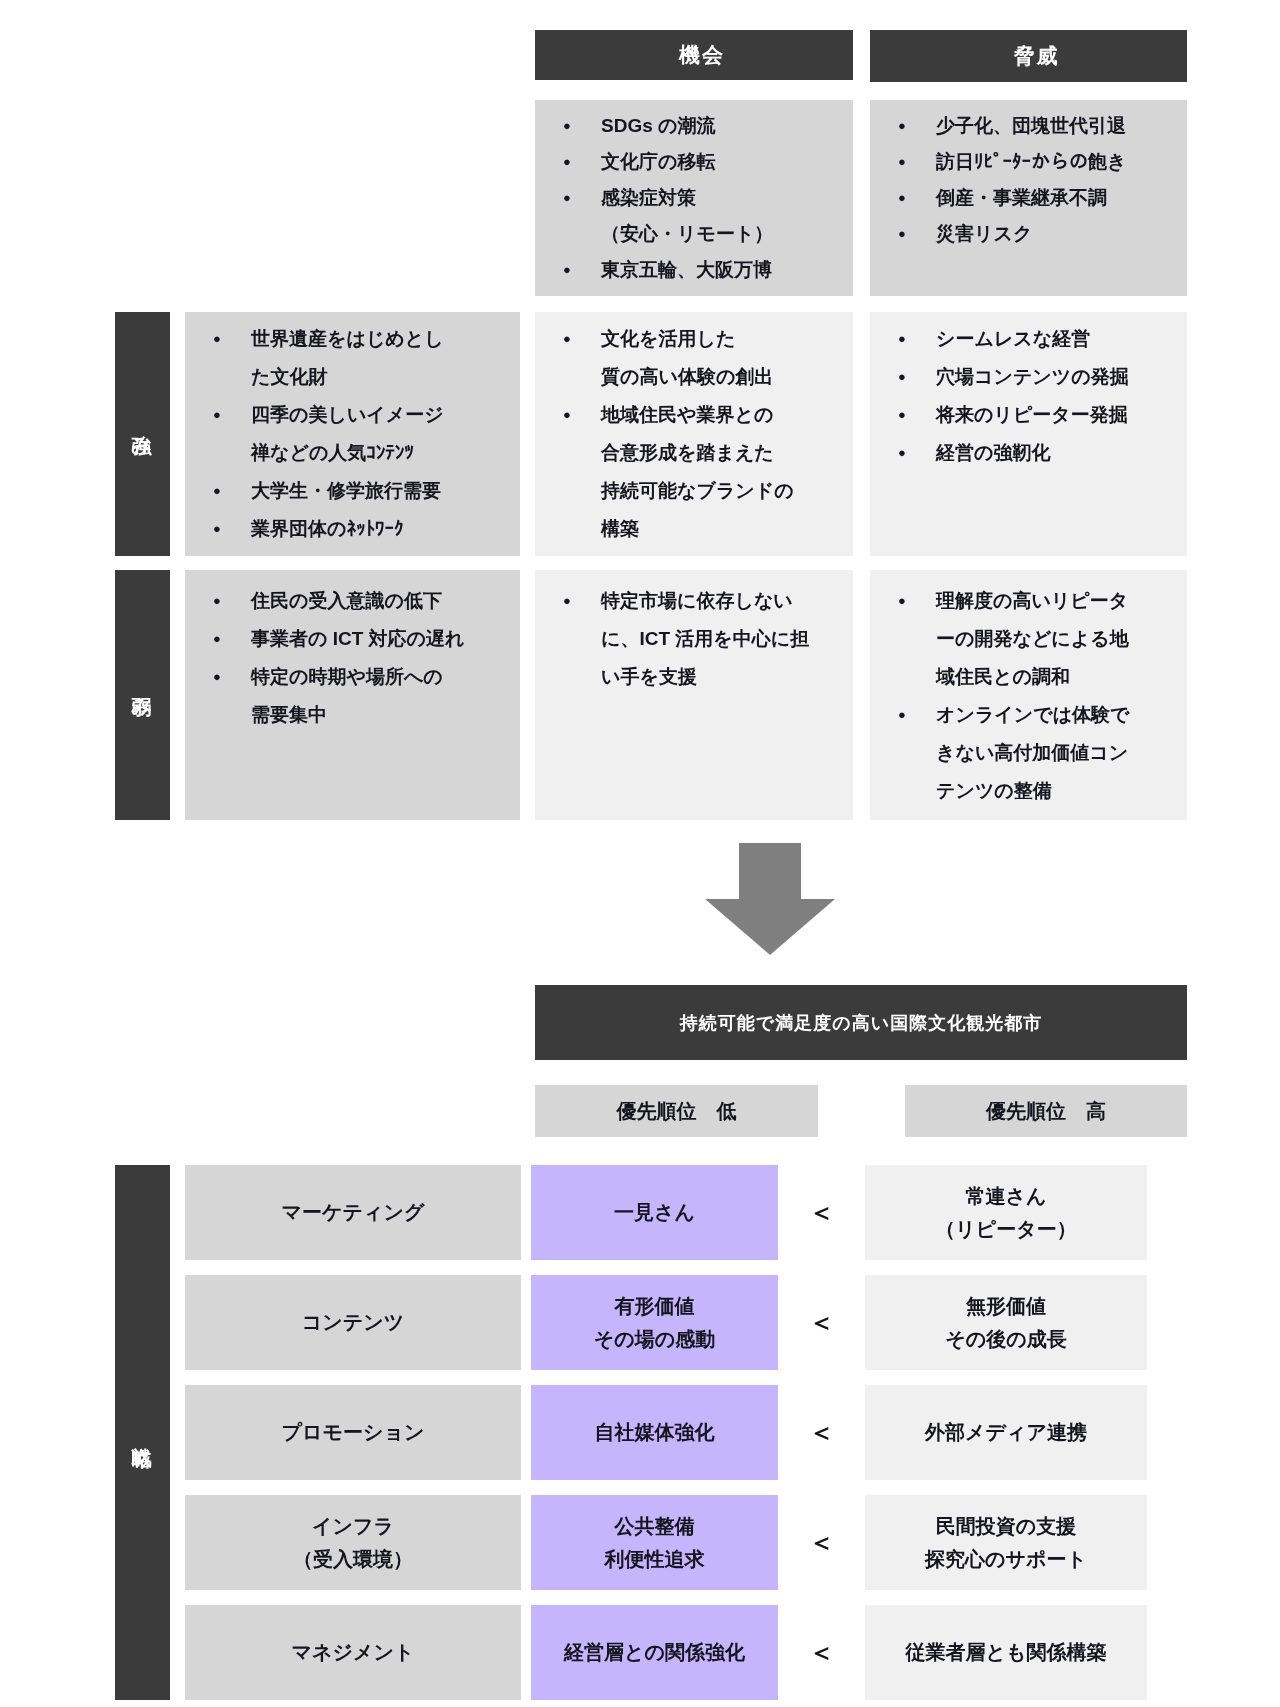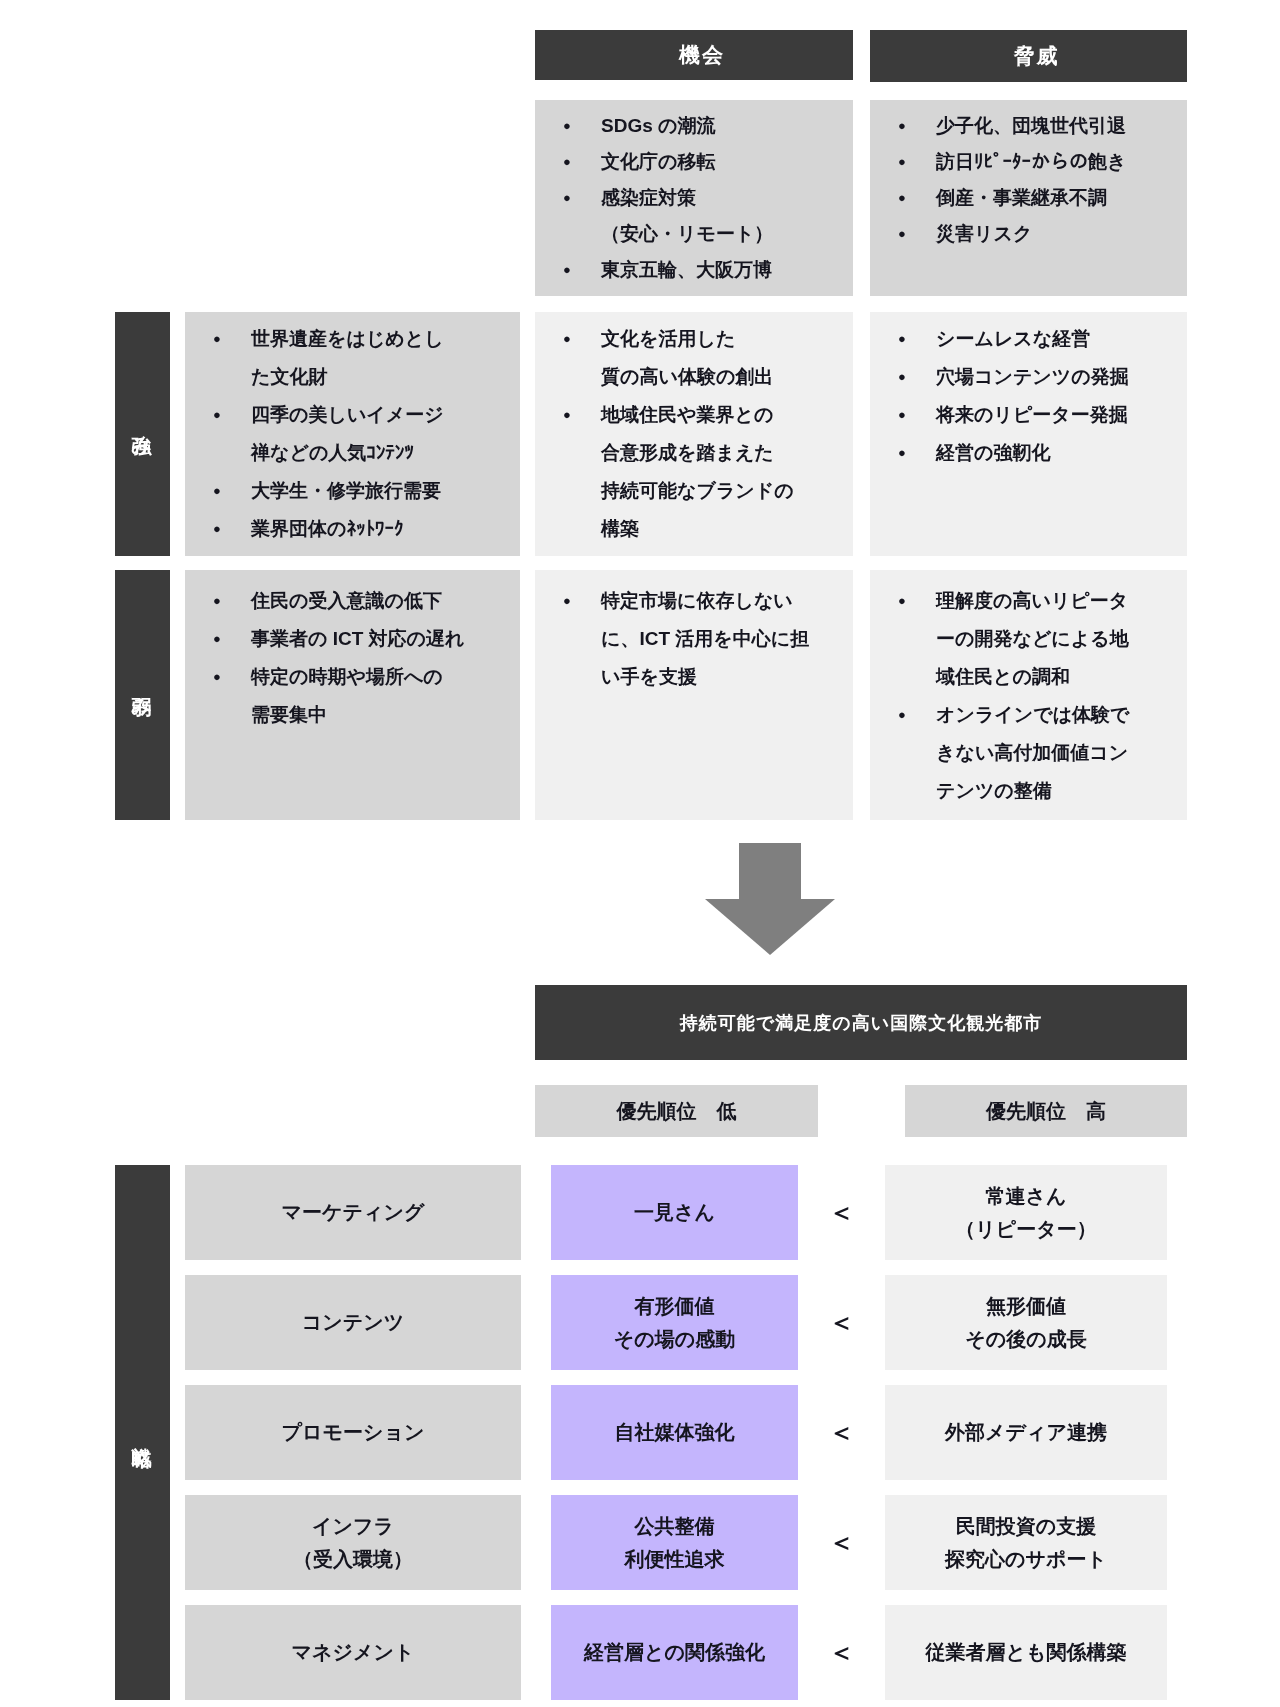--- a/index.html
+++ b/index.html
@@ -24,21 +24,21 @@
   .lines { flex:1; }
   .tline { white-space:nowrap; }
   .centercell { display:flex; flex-direction:column; align-items:center; justify-content:center; text-align:center; font-size:20px; line-height:33px; }
   
   .arrow-shaft { left:739px; top:843px; width:62px; height:57px; background:#7f7f7f; }
   .arrow-head { left:705px; top:899px; width:0; height:0;
     border-left:65px solid transparent; border-right:65px solid transparent; border-top:56px solid #7f7f7f; }
   
   #strategy-rows { position:absolute; left:185px; top:1165px; width:1002px; display:flex; flex-direction:column; gap:15px; }
   .srow { display:flex; height:95px; }
-  .srow .cat  { width:336px; margin-right:30px; background:#d6d6d6; }
+  .srow .cat  { width:336px; margin-right:10px; background:#d6d6d6; }
   .srow .low  { width:247px; background:#c4b5fd; }
   .srow .cmp  { width:87px; display:flex; align-items:center; justify-content:center; font-size:26px; }
   .srow .high { width:282px; background:#f0f0f0; }
 </style>
 </head>
 <body>
 
 <div id="canvas">
 
   <div class="abs darkbar" style="left:535px;top:30px;width:318px;height:50px">

